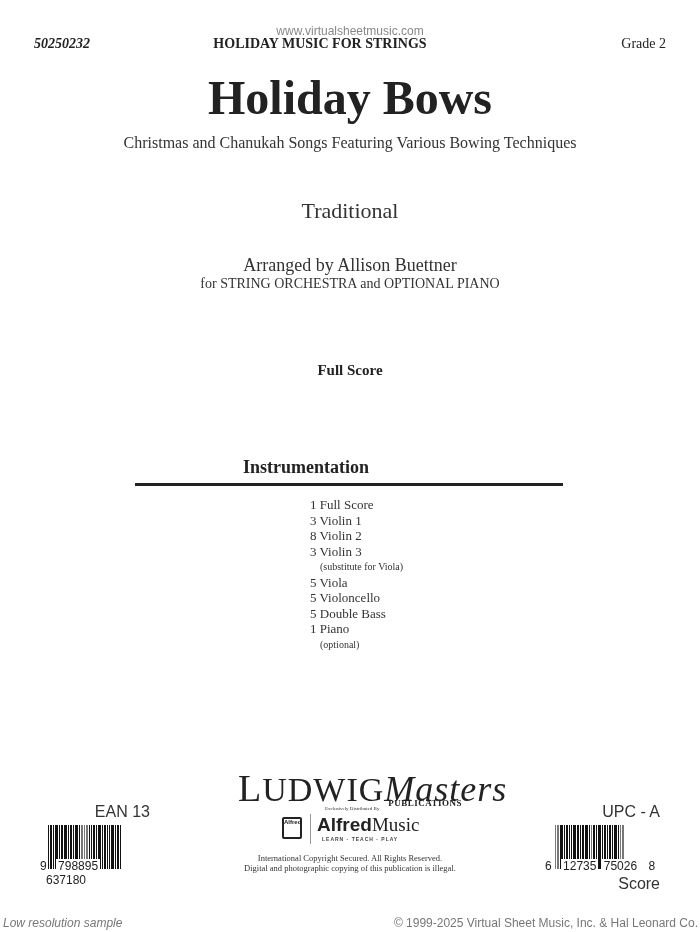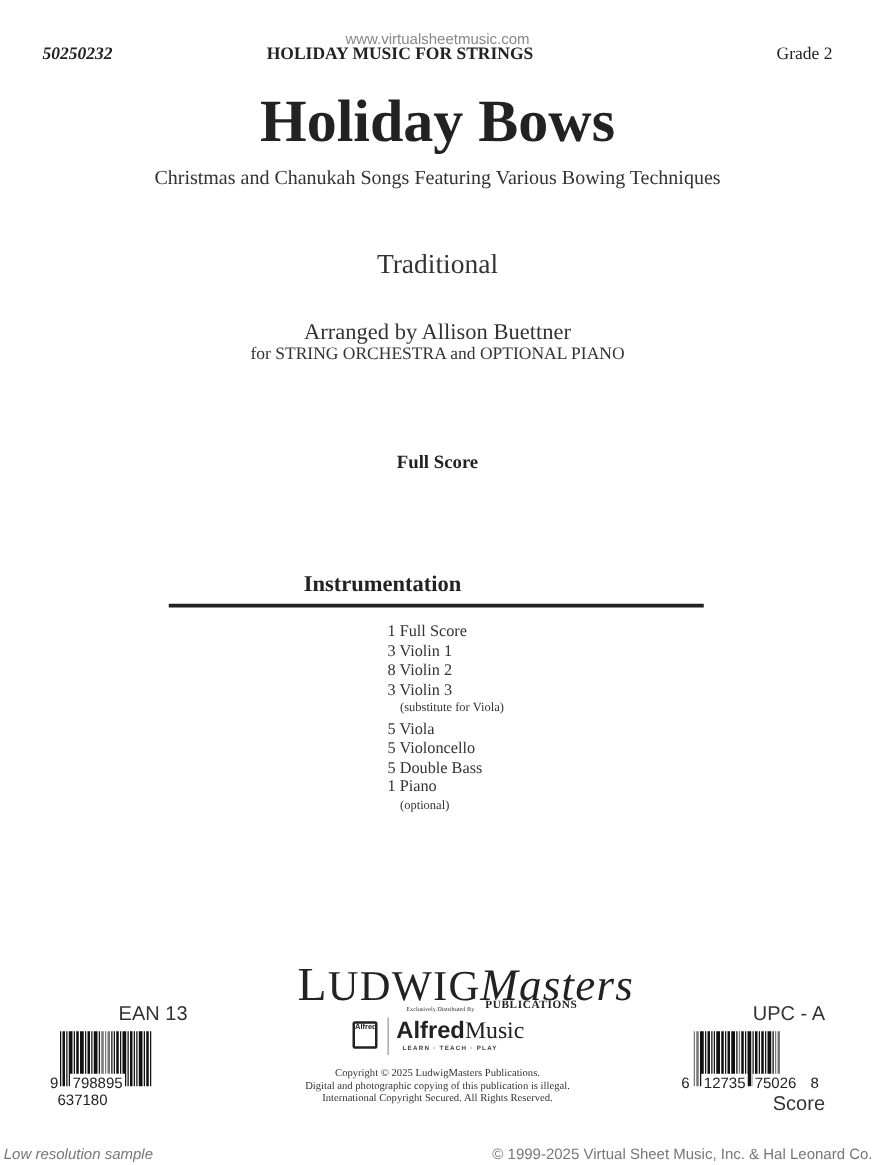--- a/index.html
+++ b/index.html
@@ -86,23 +86,22 @@
 </div>
 <div class="abs serif distrib">Exclusively Distributed By</div>
 <div class="abs sans alfred-box">
   <span>Alfred</span>
 </div>
 <div class="abs alfred-sep"></div>
 <div class="abs sans alfred-word"><span>Alfred</span><span class="alfred-music">Music</span></div>
 <div class="abs sans alfred-tag">LEARN · TEACH · PLAY</div>
 
 <div class="abs serif copy">
-  <div>Copyright © 2025 LudwigMasters Publications.</div>
+  <div>International Copyright Secured. All Rights Reserved.</div>
   <div>Digital and photographic copying of this publication is illegal.</div>
-  <div>International Copyright Secured. All Rights Reserved.</div>
 </div>
 
 <div class="abs sans" style="left:40px; top:803px; width:110px;">
   <div class="bc-label">EAN 13</div>
   <div class="barcode" style="margin-left:8px; margin-top:4px;">
     <span style="width:1px"></span>
       <span style="width:2px"></span>
       <span style="width:1px"></span>
       <span style="width:3px"></span>
       <span style="width:1px"></span>

